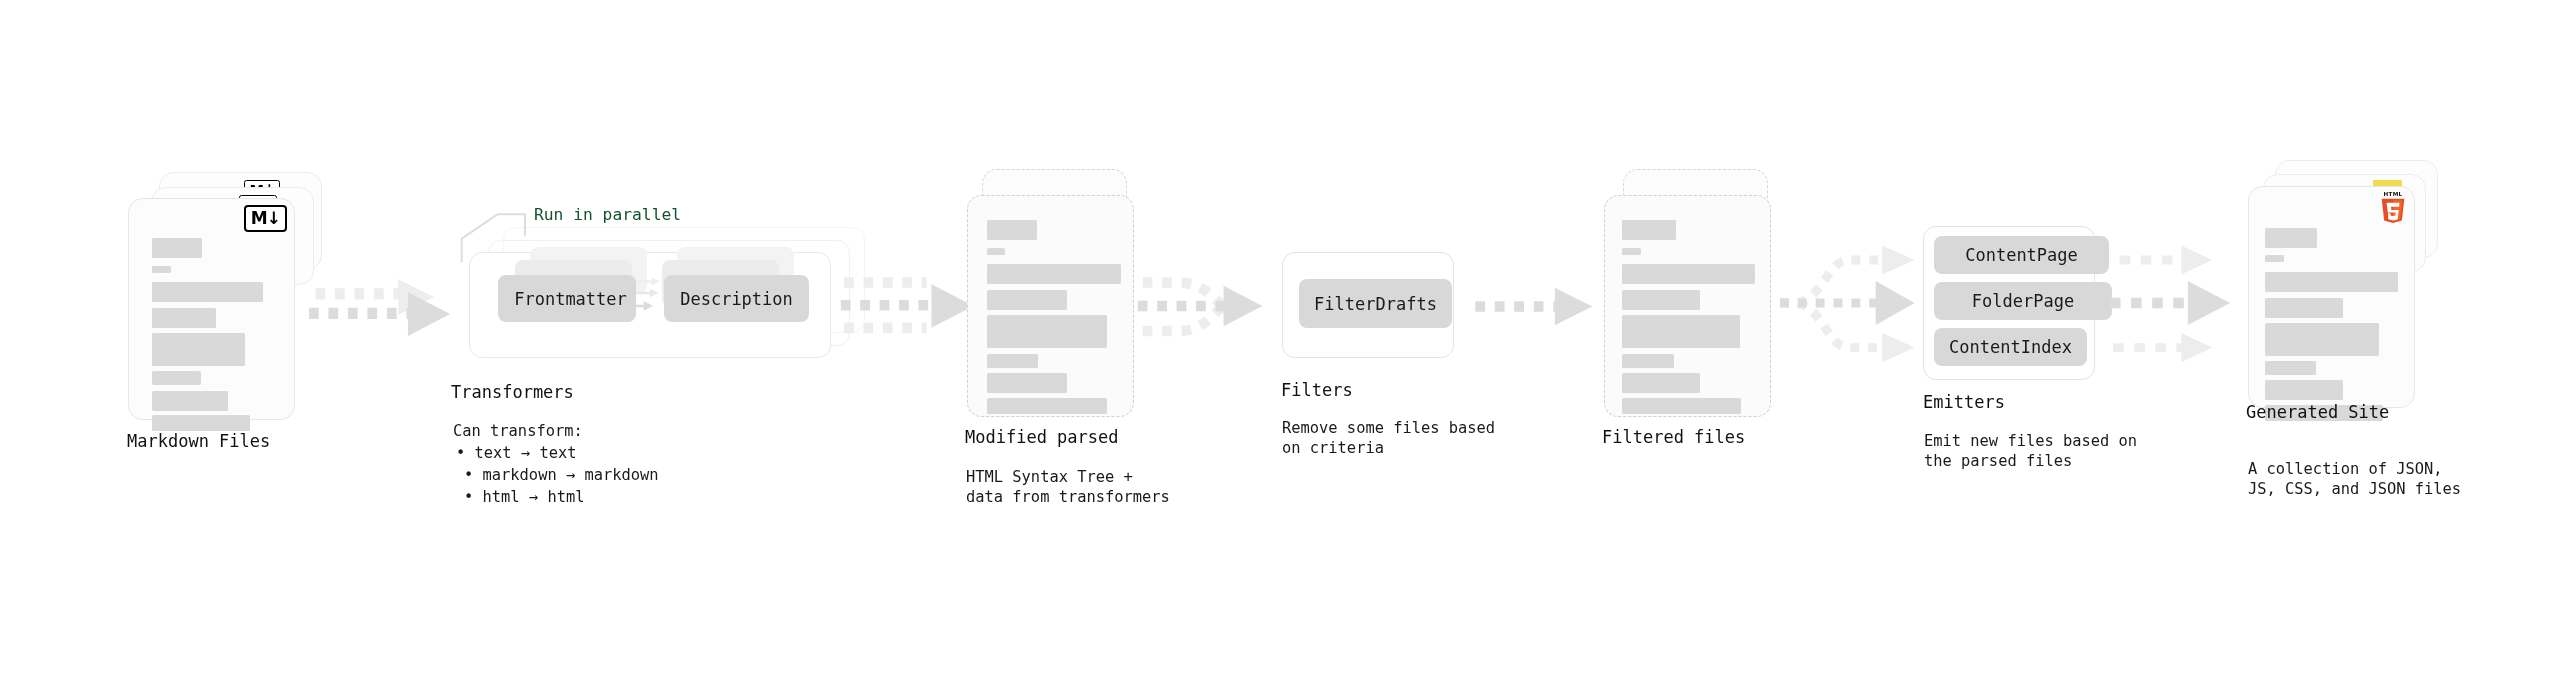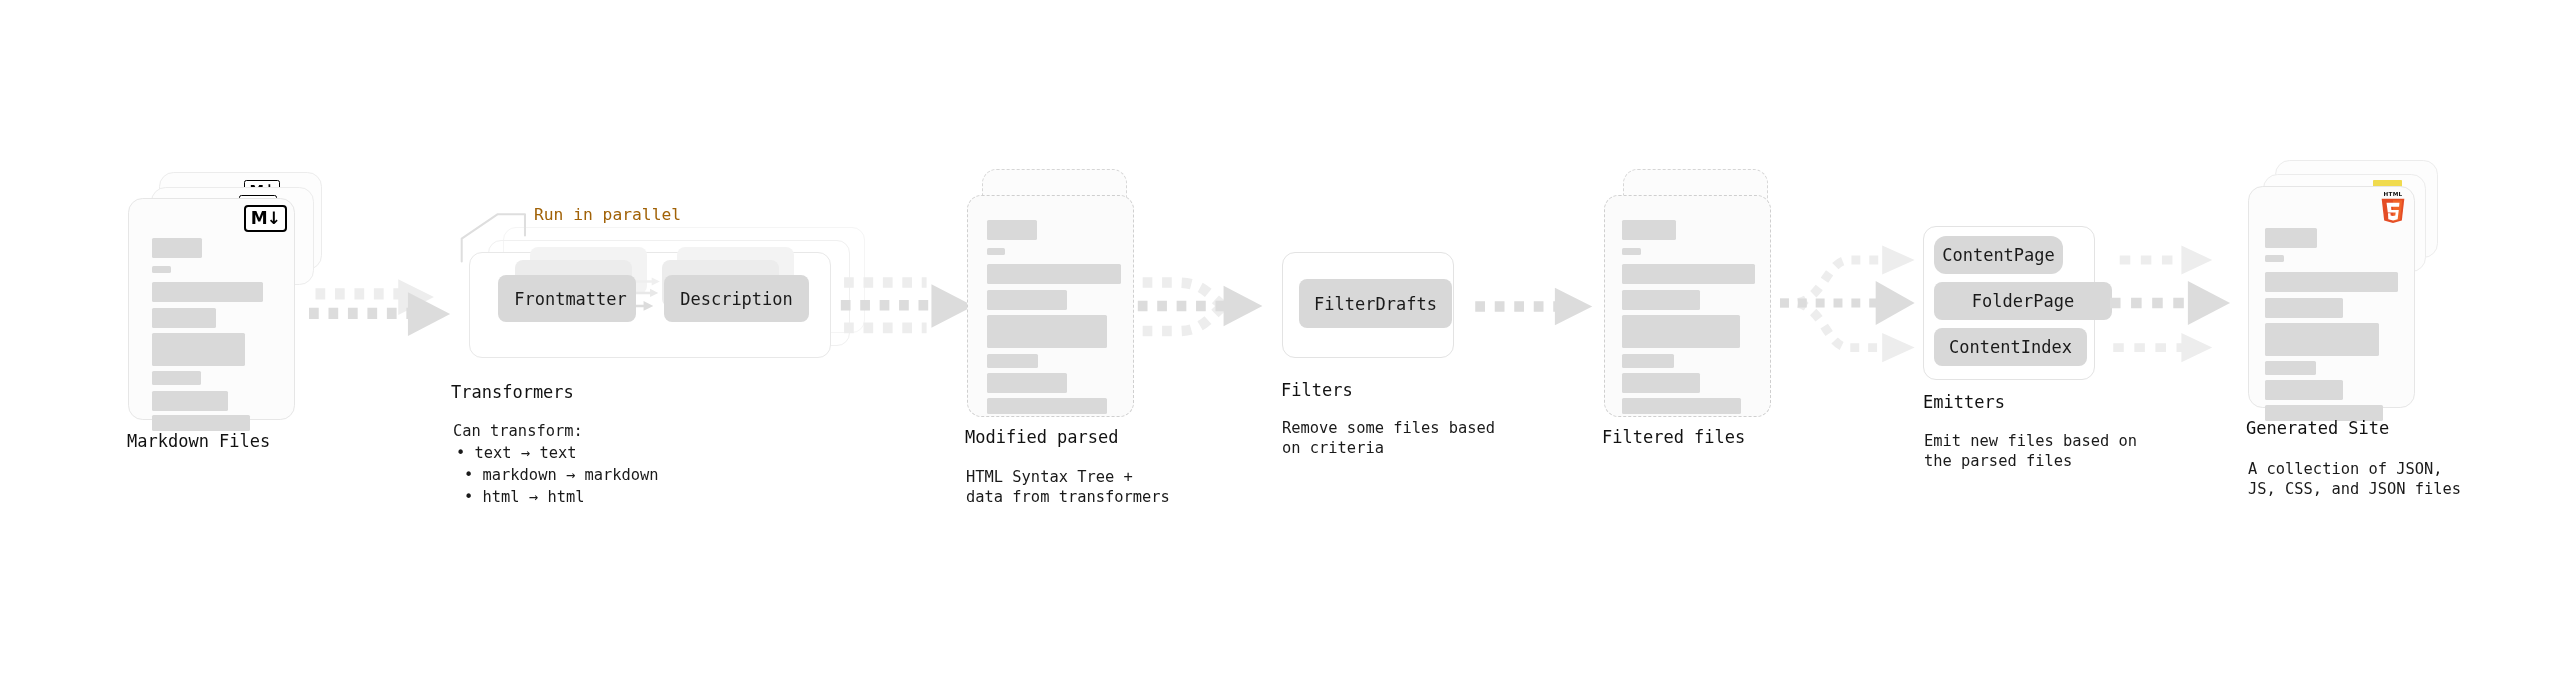--- a/index.html
+++ b/index.html
@@ -96,21 +96,21 @@
   .subtitle{
     position:absolute;
     font-size:15.4px;
     line-height:20.3px;
     color:#1a1a1a;
     white-space:pre;
   }
   .ghostlabel{
     position:absolute;
     font-size:16.3px;
-    color:#a16207;
+    color:#14532d;
     white-space:nowrap;
   }
   .bullets{
     position:absolute;
     font-size:15.4px;
     line-height:20.3px;
     color:#1a1a1a;
     white-space:pre;
   }
 
@@ -270,21 +270,21 @@
     <polygon points="126,14 166,32 126,50" fill="#ededed"></polygon>
     <polygon points="126,122 166,140 126,158" fill="#ededed"></polygon>
     <g fill="none" stroke="#dcdcdc" stroke-width="11" stroke-dasharray="11 11">
       <line x1="0" y1="85" x2="120" y2="85"></line>
     </g>
     <polygon points="118,58 166,85 118,112" fill="#dcdcdc"></polygon>
   </svg>
 
   <div>
     <div class="groupbox" style="left:1923px;top:226px;width:172px;height:154px;"></div>
-    <div class="pill" style="left:1934px;top:236px;width:129px;height:38px;border-radius:12px;">ContentPage</div>
+    <div class="pill" style="left:1934px;top:236px;width:175px;height:38px;">ContentPage</div>
     <div class="pill" style="left:1934px;top:282px;width:178px;height:38px;text-align:right;">FolderPage</div>
     <div class="pill" style="left:1934px;top:328px;width:153px;height:38px;">ContentIndex</div>
     <div class="title" style="left:1923px;top:392px;">Emitters</div>
     <div class="subtitle" style="left:1924px;top:431px;">Emit new files based on
 the parsed files</div>
   </div>
 
   <svg class="arrowsvg" style="left:2110px;top:234px;" width="146" height="138" viewBox="0 0 180 170">
     <g fill="none" stroke="#ededed" stroke-width="11" stroke-dasharray="13 13">
       <line x1="12" y1="32" x2="92" y2="32"></line>
@@ -321,19 +321,19 @@
       <div class="bar" style="left:16.3px;top:218px;width:118px;height:16.3px;"></div>
     </div>
 
     <svg class="html5-badge" style="left:2379px;top:189px;" width="28" height="34" viewBox="0 0 34 42">
       <text x="17" y="9" font-family="DejaVu Sans, sans-serif" font-size="7" font-weight="bold" fill="#111" text-anchor="middle" letter-spacing="0.4">HTML</text>
       <path d="M3 12 L6.1 39 L17 42 L27.9 39 L31 12 Z" fill="#e44d26"></path>
       <path d="M17 14 L17 40 L25.8 37.6 L28.4 14 Z" fill="#f16529"></path>
       <path d="M9 17 h16 l-0.5 5 H14.6 l0.35 4 h9.2 l-1.4 11.4 L17 39 l-5.8-1.6 L10.8 30 h3.1 l0.2 2.6 L17 33.4 l2.9-0.8 0.35-3.6 H10.6 Z" fill="#ffffff"></path>
     </svg>
 
-    <div class="title" style="left:2246px;top:418px;">Generated Site</div>
+    <div class="title" style="left:2246px;top:402px;">Generated Site</div>
     <div class="subtitle" style="left:2248px;top:459px;">A collection of JSON,
 JS, CSS, and JSON files</div>
   </div>
 
 </div>
 
 
 </body></html>

